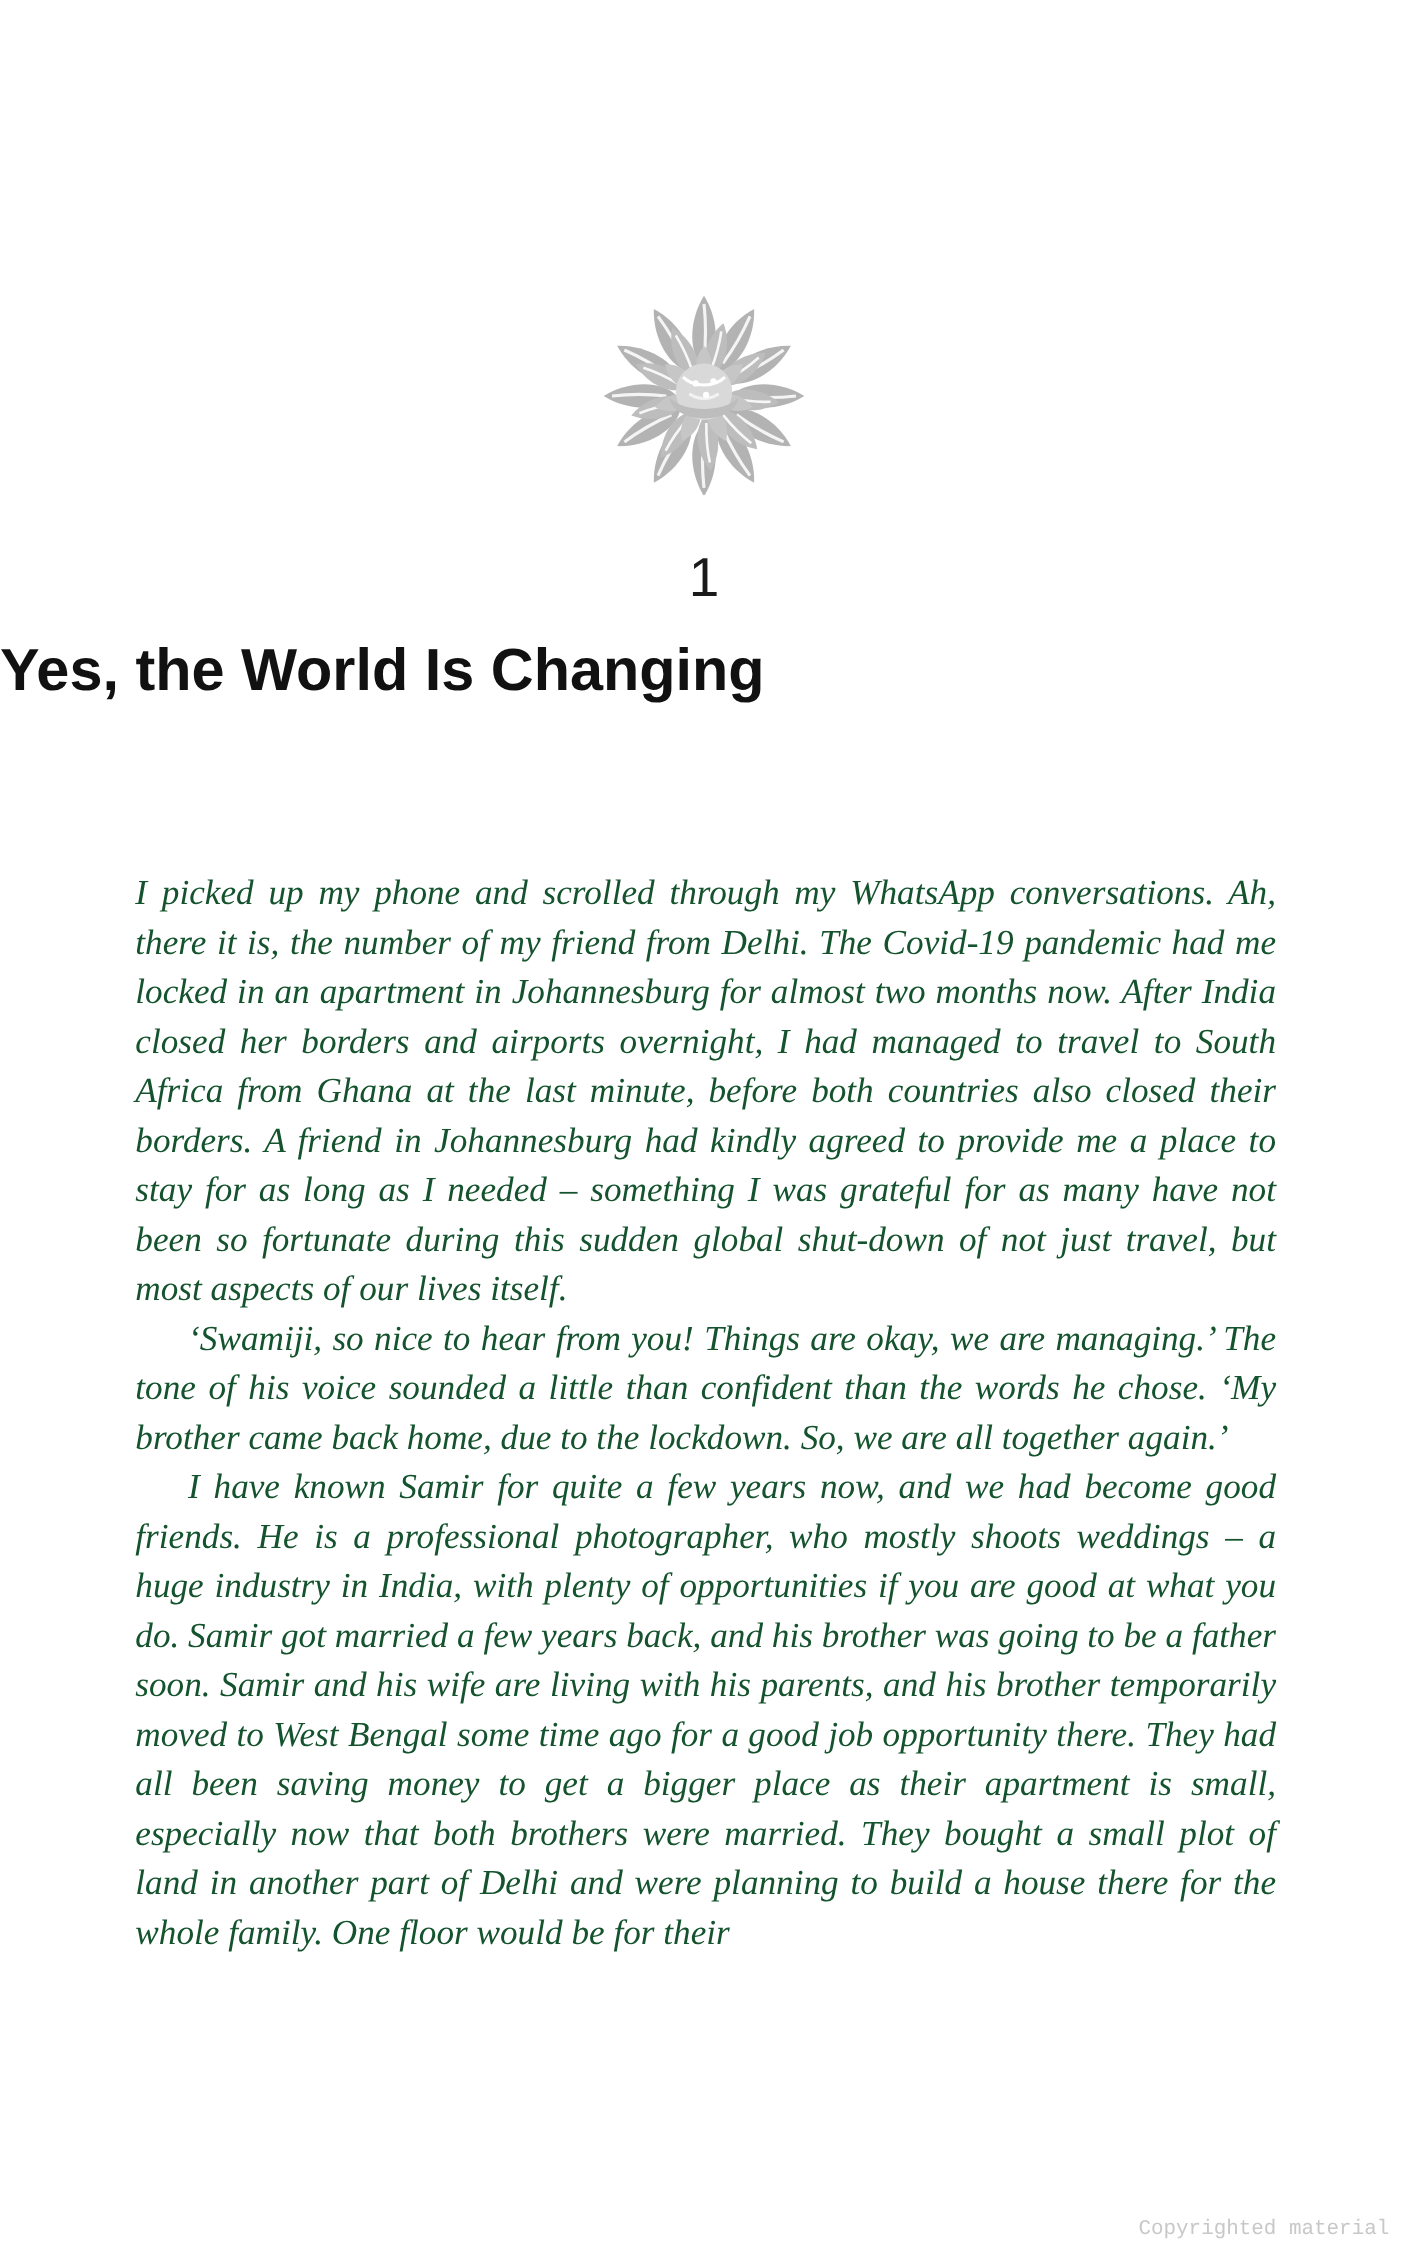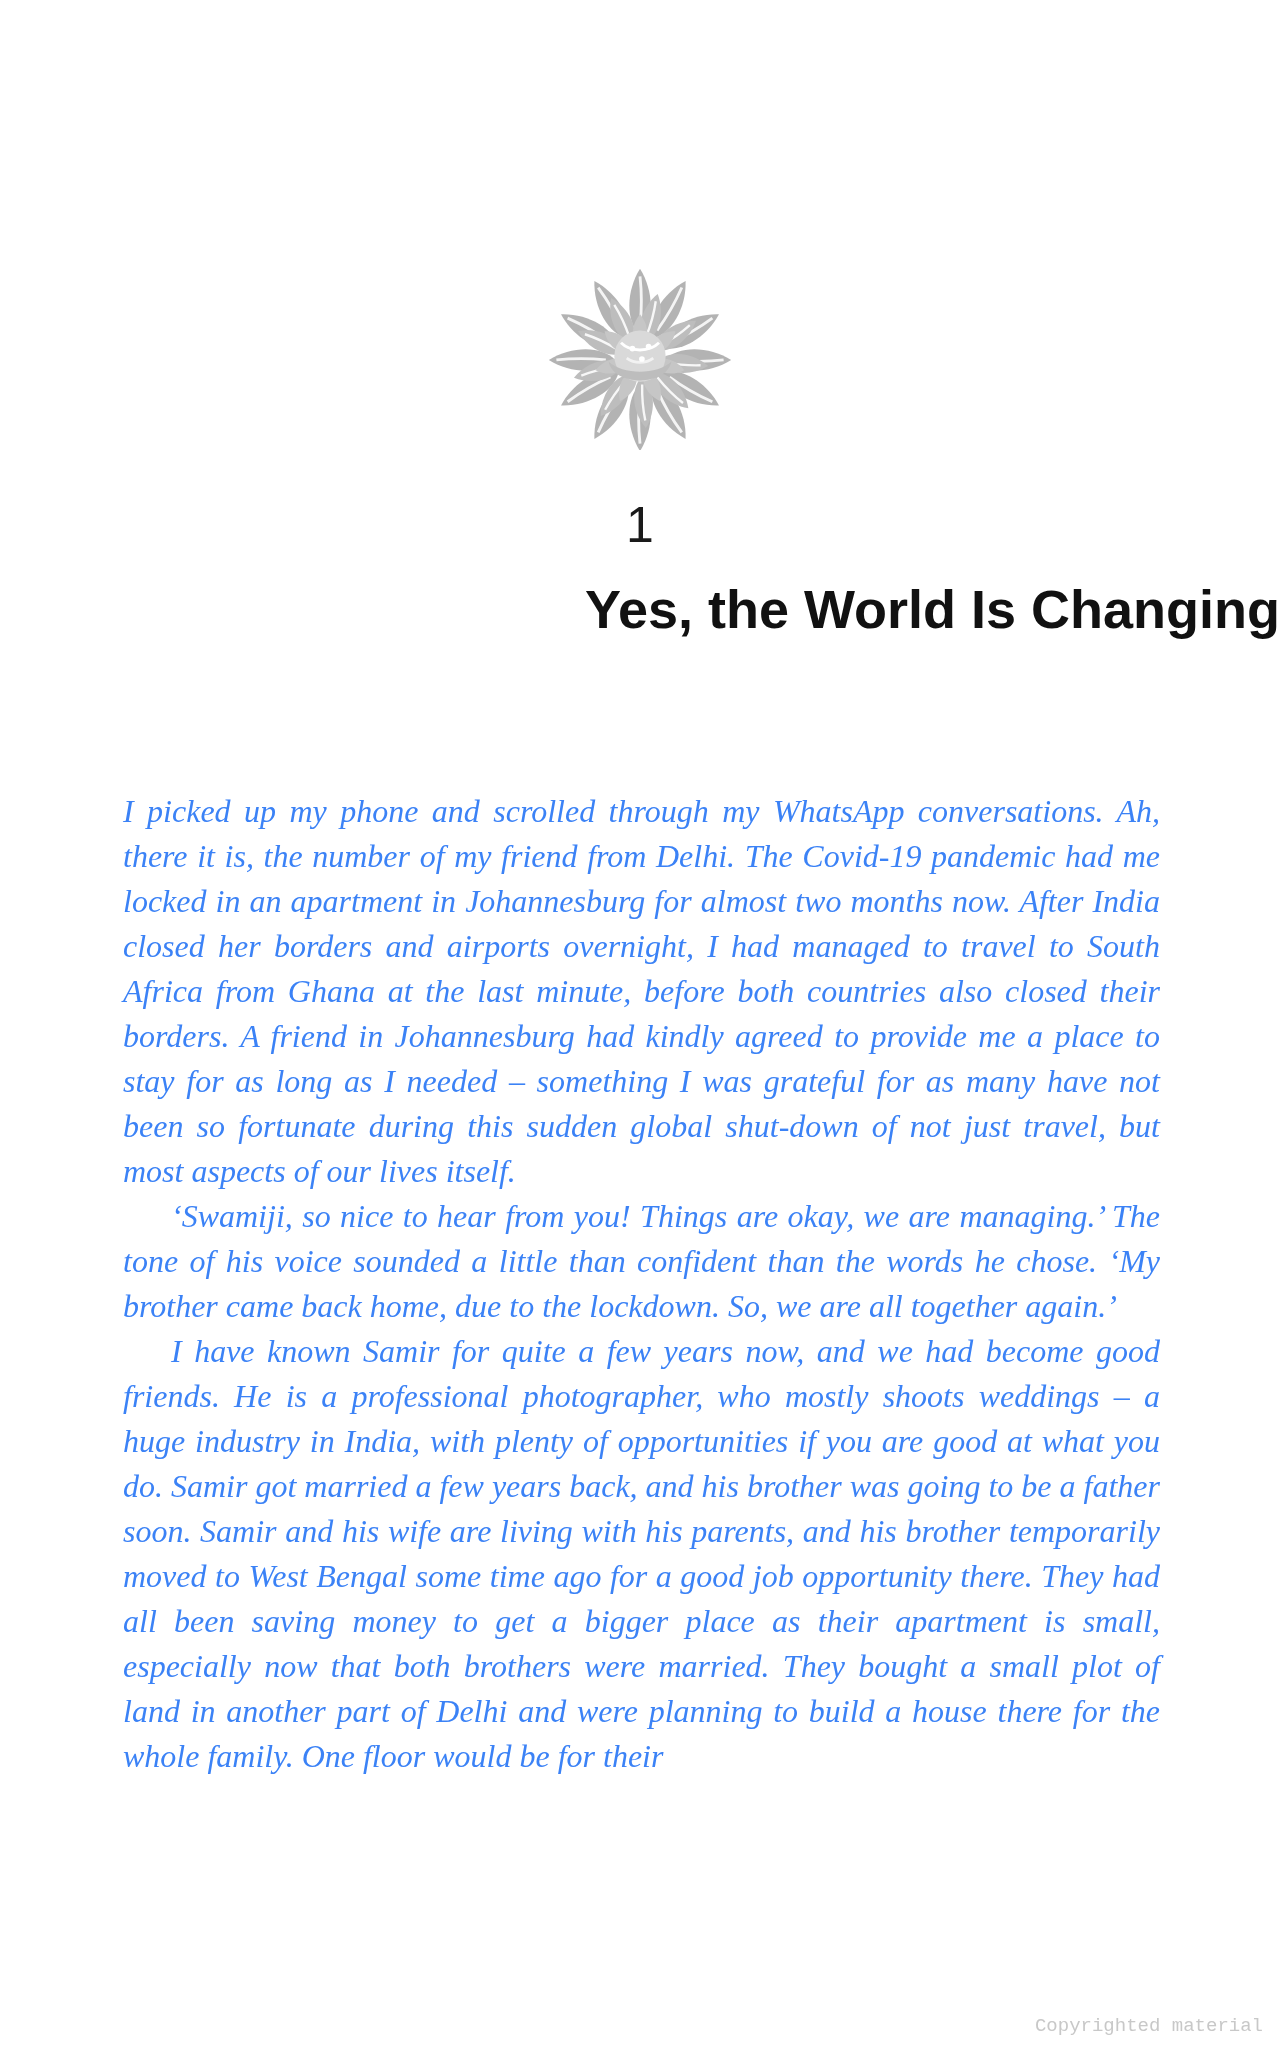--- a/index.html
+++ b/index.html
@@ -33,39 +33,39 @@
     line-height: 58px;
     font-weight: 400;
     color: #1a1a1a;
   }
   .chapter-title {
     position: absolute;
     top: 578px;
     left: 0;
     width: 100%;
     margin: 0;
-    text-align: right;
+    text-align: left;
     font-family: "Liberation Sans", sans-serif;
     font-size: 54px;
     line-height: 62px;
     font-weight: 700;
     letter-spacing: 0px;
     color: #111111;
   }
   .body-text {
     position: absolute;
     left: 123px;
     top: 789px;
     width: 1037px;
     font-family: "Liberation Serif", serif;
     font-style: italic;
     font-size: 32px;
     line-height: 45px;
     text-align: justify;
-    color: #3b82f6;
+    color: #14532d;
   }
   .body-text p {
     margin: 0;
     padding: 0;
     text-indent: 48px;
   }
   .body-text p:first-child {
     text-indent: 0;
   }
   .copyright-notice {

